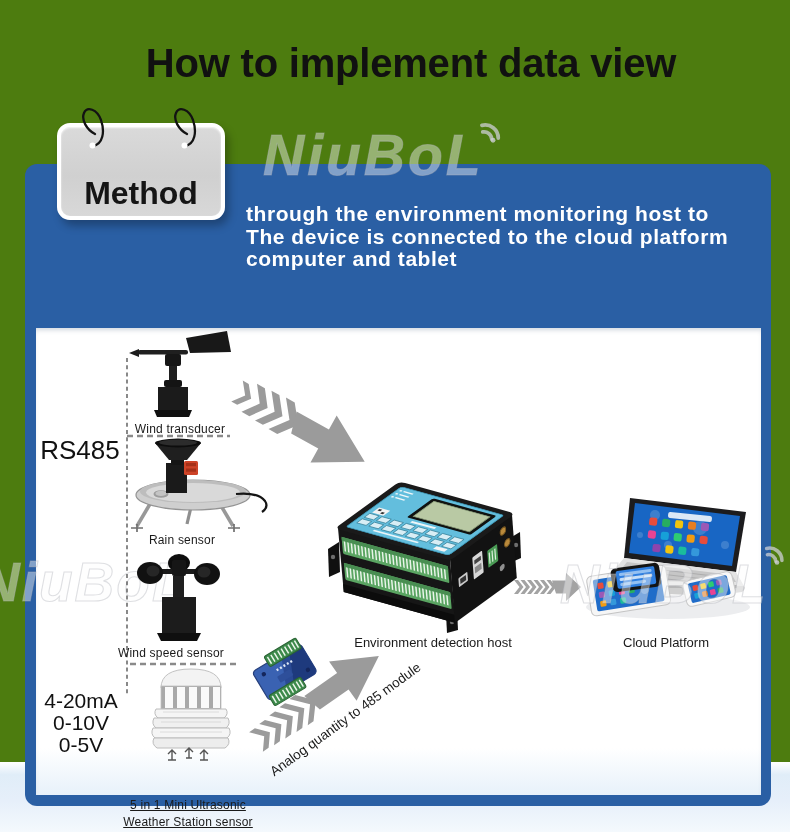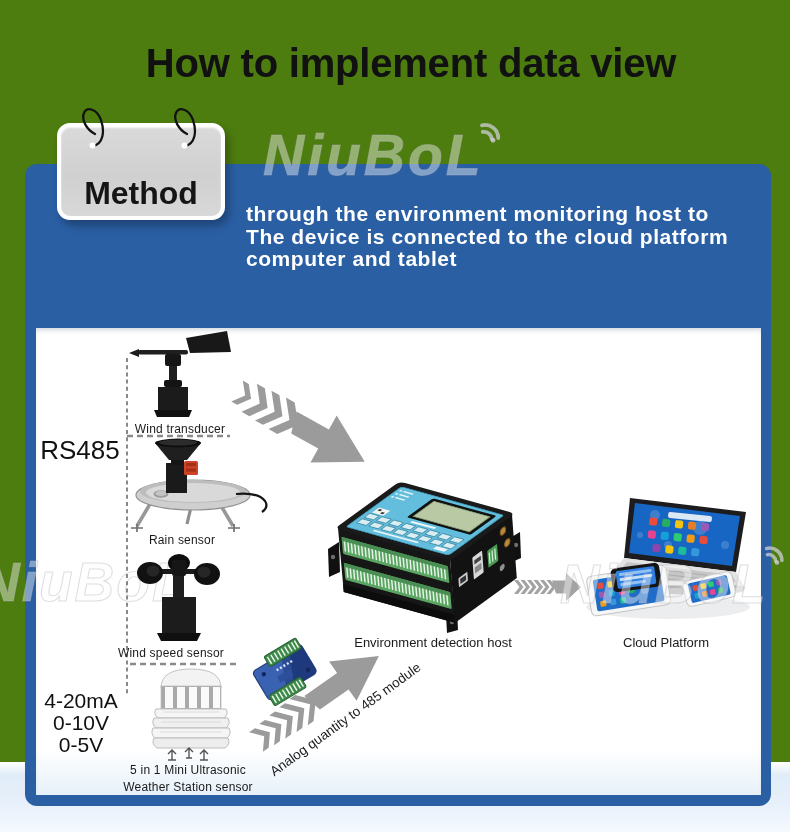--- a/index.html
+++ b/index.html
@@ -42,21 +42,21 @@
   .wm-right{left:560px;top:552px;font-size:55px;z-index:12;}
   .wm .wifi{position:absolute;}
 
   .diagram-svg{position:absolute;left:36px;top:328px;width:725px;height:467px;z-index:5;}
 
   .cap{position:absolute;color:#1a1a1a;text-align:center;z-index:8;}
   .cap-sensor{font-size:12px;letter-spacing:0.2px;}
   .cap-wind-transducer{left:125px;top:422px;width:110px;}
   .cap-rain{left:132px;top:533px;width:100px;}
   .cap-wind-speed{left:111px;top:646px;width:120px;}
-  .cap-station{left:108px;top:762px;width:160px;line-height:16.5px;}
+  .cap-station{left:108px;top:797px;width:160px;line-height:16.5px;text-decoration:underline;}
   .cap-host{left:343px;top:635px;width:180px;font-size:13px;}
   .cap-cloud{left:596px;top:635px;width:140px;font-size:13px;}
   .cap-module{left:276px;top:764px;width:170px;font-size:13.5px;text-align:left;
     transform:rotate(-36deg);transform-origin:0 100%;white-space:nowrap;}
 
   .side-label{position:absolute;color:#111;text-align:center;z-index:8;}
   .lbl-rs485{left:40px;top:435px;width:80px;font-size:26px;}
   .lbl-analog{left:38px;top:645px;width:86px;font-size:21px;line-height:22px;margin-top:45px;}
 </style>
 </head>

